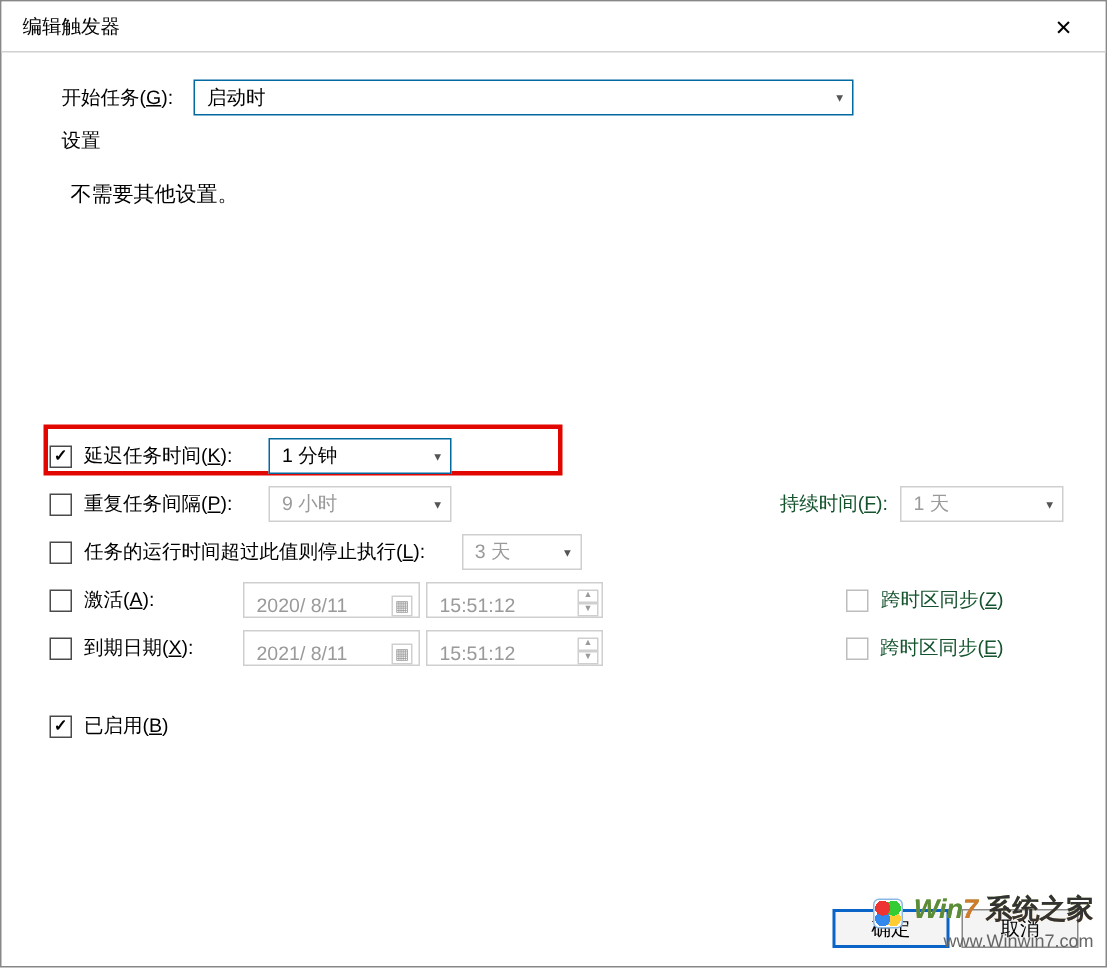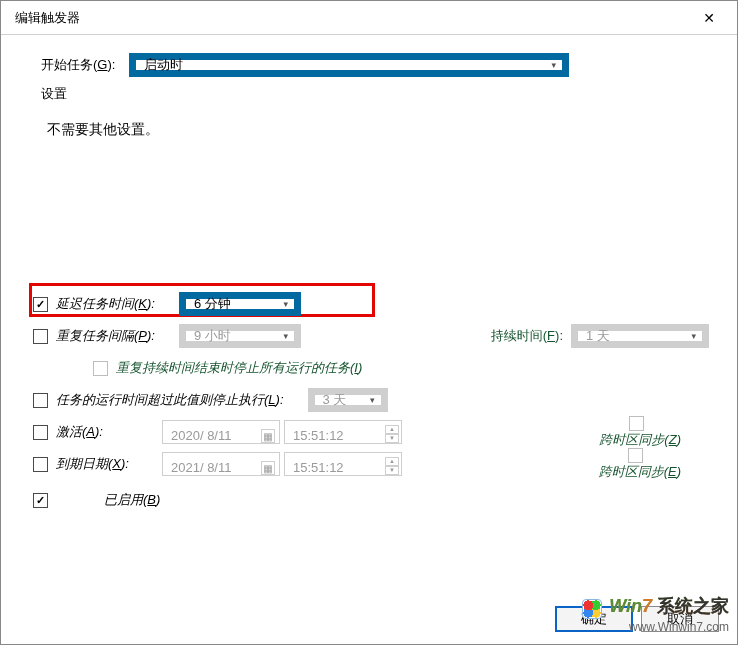--- a/index.html
+++ b/index.html
@@ -41,21 +41,21 @@
     margin-bottom: 8px;
   }
   .label-start {
     width: 108px;
     padding-left: 20px;
   }
   .label-start u, .cb-label u, .lbl u { text-decoration: underline; }
   .select {
     position: relative;
     background: #fff;
-    border: 7px solid #0369a1;
+    border: 1px solid #0369a1;
     height: 24px;
     display: flex;
     align-items: center;
     padding: 0 20px 0 8px;
     font-size: 13px;
   }
   .select.wide { width: 440px; }
   .select.small { width: 122px; }
   .select.smallx { width: 80px; }
   .select .chev {
@@ -115,21 +115,21 @@
     align-items: center;
     justify-content: center;
     background: #fff;
     cursor: pointer;
     flex-shrink: 0;
     font-size: 11px;
     line-height: 1;
   }
   .cb.dis { border-color:#bdbdbd; color:#bdbdbd; cursor:default; }
   .cb.checked::after { content: "✓"; color:#000; font-weight:bold; }
-  .cb-label { white-space: nowrap; font-style: italic; }
+  .cb-label { white-space: nowrap; }
   .cb-label.dis, .lbl.dis { color:#14532d; }
   .indent { margin-left: 60px; }
   .gap { display:inline-block; width: 8px; }
   .datebox {
     border:1px solid #cfcfcf;
     height:24px;
     width:118px;
     display:inline-flex;
     align-items:flex-end;
     padding:0 4px 0 8px;
@@ -162,21 +162,21 @@
     width:14px;
   }
   .spinner span {
     display:block;
     font-size:6px;
     line-height:7px;
     text-align:center;
     border:1px solid #cfcfcf;
     color:#9a9a9a;
   }
-  .sync { margin-left:auto; margin-right:28px; display:flex; align-items:center;flex-direction:column; }
+  .sync { margin-left:auto; margin-right:40px; display:flex; align-items:center; }
   .buttons {
     position:absolute;
     right:18px;
     bottom:12px;
     display:flex;
     gap:8px;
   }
   .btn {
     width:78px;height:26px;
     border:1px solid #8a8a8a;
@@ -251,21 +251,21 @@
 
     <div class="cb-row">
       <span class="cb checked"></span>
       <span class="cb-label">
         <span>延迟任务时间(</span><u>K</u><span>):</span>
       </span>
       <span class="gap"></span>
         <span class="gap"></span>
         <span class="gap"></span>
       <div class="select small">
-        <span>6 分钟</span>
+        <span>1 分钟</span>
         <span class="chev">▾</span>
       </div>
     </div>
 
     <div class="cb-row">
       <span class="cb"></span>
       <span class="cb-label">
         <span>重复任务间隔(</span><u>P</u><span>):</span>
       </span>
       <span class="gap"></span>
@@ -273,32 +273,26 @@
         <span class="gap"></span>
       <div class="select small dis">
         <span>9 小时</span>
         <span class="chev">▾</span>
       </div>
       <span style="flex:1"></span>
       <span class="lbl dis">
         <span>持续时间(</span><u>F</u><span>):</span>
       </span>
       <span class="gap"></span>
-      <div class="select smallx dis" style="width:138px;">
+      <div class="select smallx dis" style="width:109px;">
         <span>1 天</span>
         <span class="chev">▾</span>
       </div>
     </div>
 
-    <div class="cb-row indent">
-      <span class="cb dis"></span>
-      <span class="cb-label dis">
-        <span>重复持续时间结束时停止所有运行的任务(</span><u>I</u><span>)</span>
-      </span>
-    </div>
 
     <div class="cb-row">
       <span class="cb"></span>
       <span class="cb-label">
         <span>任务的运行时间超过此值则停止执行(</span><u>L</u><span>):</span>
       </span>
       <span class="gap"></span>
         <span class="gap"></span>
         <span class="gap"></span>
       <div class="select smallx dis">
@@ -350,21 +344,21 @@
           </span>
       </div>
       <div class="sync">
         <span class="cb dis"></span>
         <span class="cb-label dis">
           <span>跨时区同步(</span><u>E</u><span>)</span>
         </span>
       </div>
     </div>
 
-    <div class="cb-row" style="margin-top:6px;gap:48px;">
+    <div class="cb-row" style="margin-top:22px;">
       <span class="cb checked"></span>
       <span class="cb-label">
         <span>已启用(</span><u>B</u><span>)</span>
       </span>
     </div>
 
   </div>
 </div>
 
 <div class="buttons">

